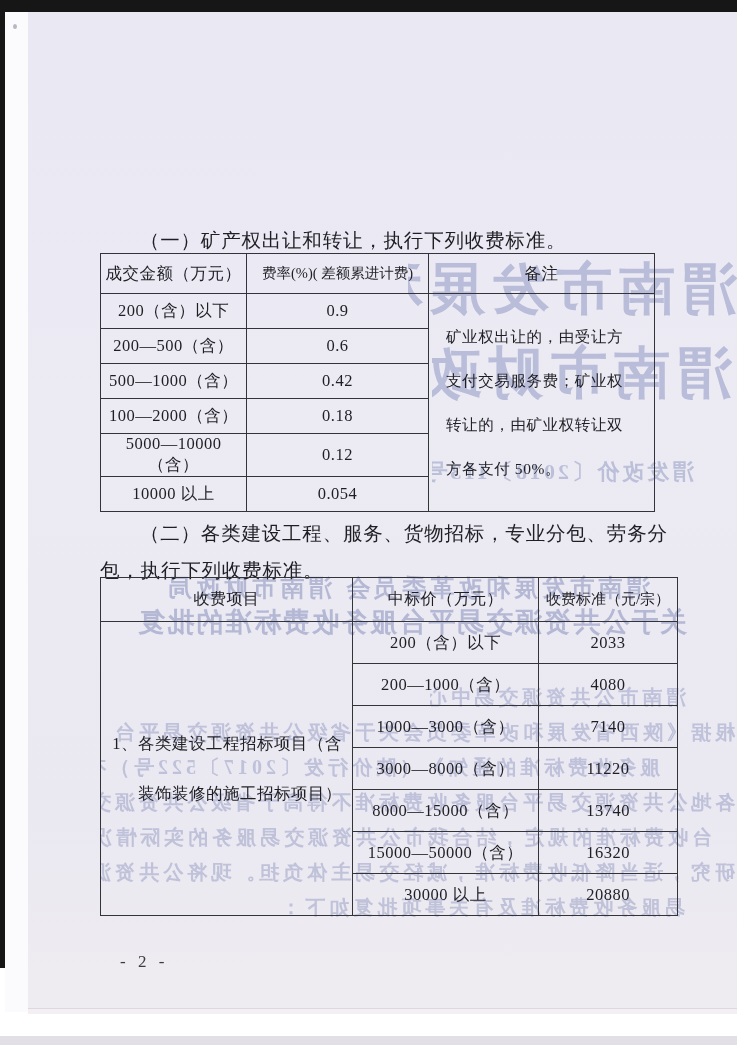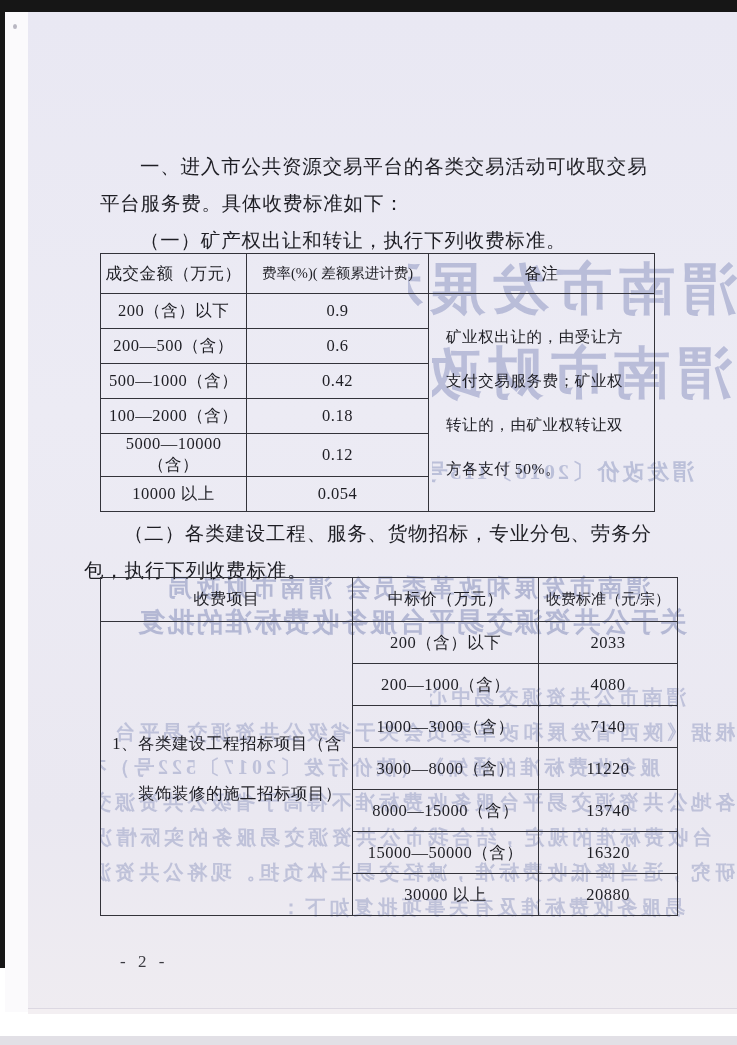--- a/index.html
+++ b/index.html
@@ -36,21 +36,21 @@
   .b-l2 { left:72px;  top:741px; width:560px; }
   .b-l3 { left:72px;  top:776px; width:635px; }
   .b-l4 { left:72px;  top:811px; width:612px; }
   .b-l5 { left:72px;  top:846px; width:635px; }
   .b-l6 { left:72px;  top:881px; width:585px; }
 
   
   .txt { position:absolute; font-size:19.5px; line-height:37px; letter-spacing:0.8px; color:#1e1e24; }
   .intro   { left:72px; top:136px; width:566px; text-indent:2.05em; }
   .sec1    { left:72px; top:210px; width:566px; text-indent:2.05em; }
-  .sec2    { left:56px; top:503px; width:574px; text-indent:2.05em; }
+  .sec2    { left:72px; top:503px; width:574px; text-indent:2.05em; }
   .pagenum { position:absolute; left:92px; top:940px; font-size:17px; letter-spacing:4px; color:#3a3a40; }
 
   table { position:absolute; border-collapse:collapse; table-layout:fixed; background:transparent; }
   td,th { border:1.6px solid #33333a; font-weight:normal; text-align:center; vertical-align:middle;
           font-size:16.5px; color:#1e1e24; letter-spacing:0.5px; overflow:hidden; }
   .t1 { left:72px; top:241px; width:554px; }
   .t1 .c1 { width:146px;text-align:center; } .t1 .c2 { width:182px; } .t1 .c3 { width:226px; }
   .t1 th { height:40px; }
   .t1 td { height:35px; }
   .t1 .rate-h { font-size:14.5px; letter-spacing:0;margin-left:12px; }
@@ -81,21 +81,20 @@
     <div class="bleed bleed-h1">渭南市发展和改革委员会 渭南市财政局</div>
     <div class="bleed bleed-h2">关于公共资源交易平台服务收费标准的批复</div>
     <div class="bleed bleed-body b-l0">渭南市公共资源交易中心：</div>
     <div class="bleed bleed-body b-l1">根据《陕西省发展和改革委员会关于省级公共资源交易平台</div>
     <div class="bleed bleed-body b-l2">服务收费标准的通知》（陕价行发〔2017〕522号）有关要求，</div>
     <div class="bleed bleed-body b-l3">各地公共资源交易平台服务收费标准不得高于省级公共资源交易平</div>
     <div class="bleed bleed-body b-l4">台收费标准的规定，结合我市公共资源交易服务的实际情况，经</div>
     <div class="bleed bleed-body b-l5">研究，适当降低收费标准，减轻交易主体负担。现将公共资源交</div>
     <div class="bleed bleed-body b-l6">易服务收费标准及有关事项批复如下：</div>
 
-    <div class="txt intro">一、进入市公共资源交易平台的各类交易活动可收取交易平台服务费。具体收费标准如下：</div>
     <div class="txt sec1">（一）矿产权出让和转让，执行下列收费标准。</div>
 
     <table class="t1">
       <tbody>
           <tr>
         <th class="c1">成交金额（万元）</th>
         <th class="c2 rate-h">费率(%)( 差额累进计费)</th>
         <th class="c3">备注</th>
       </tr>
       <tr>

